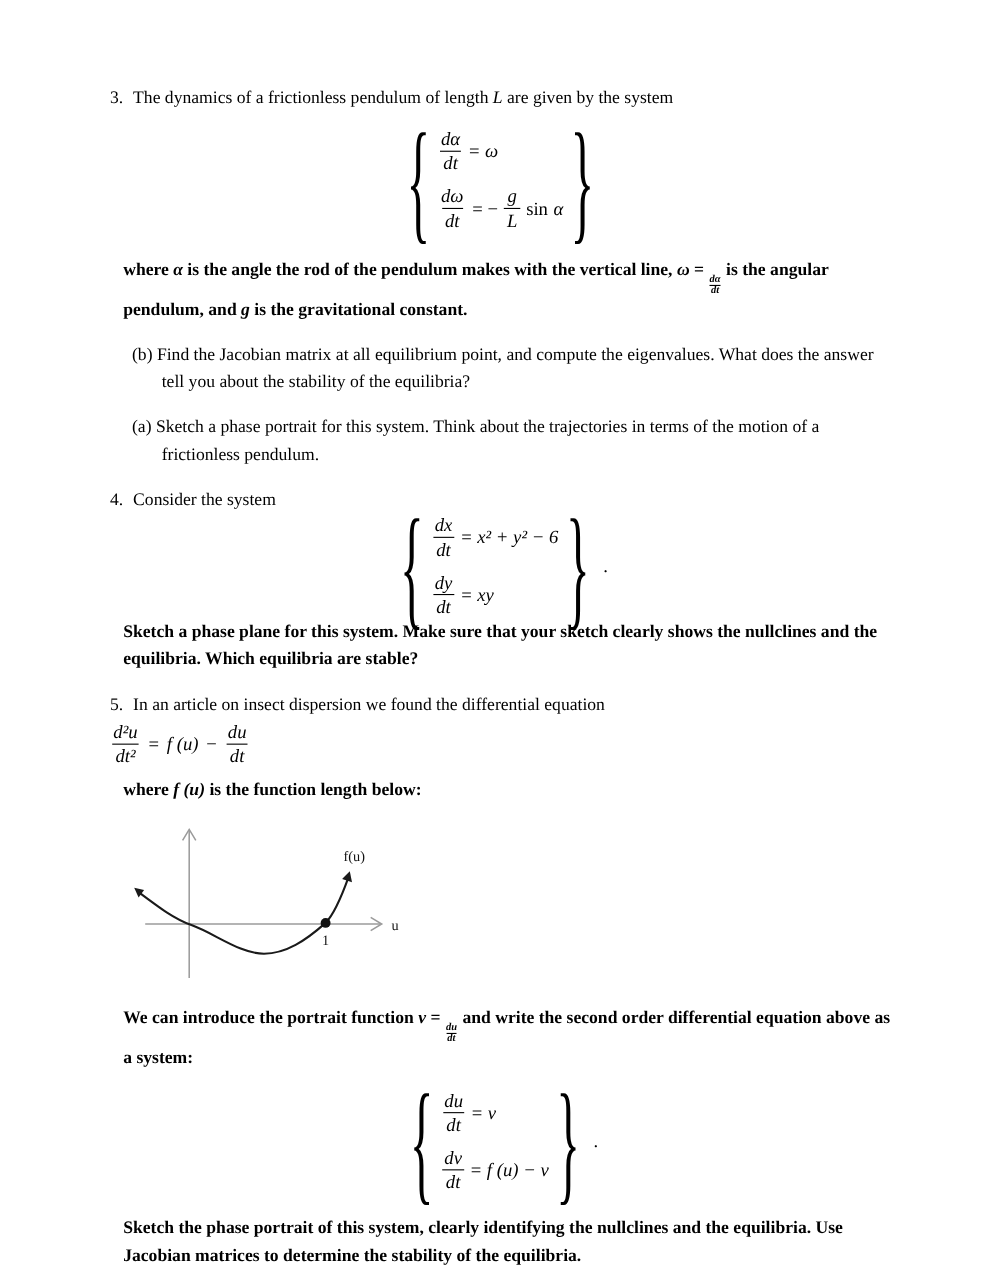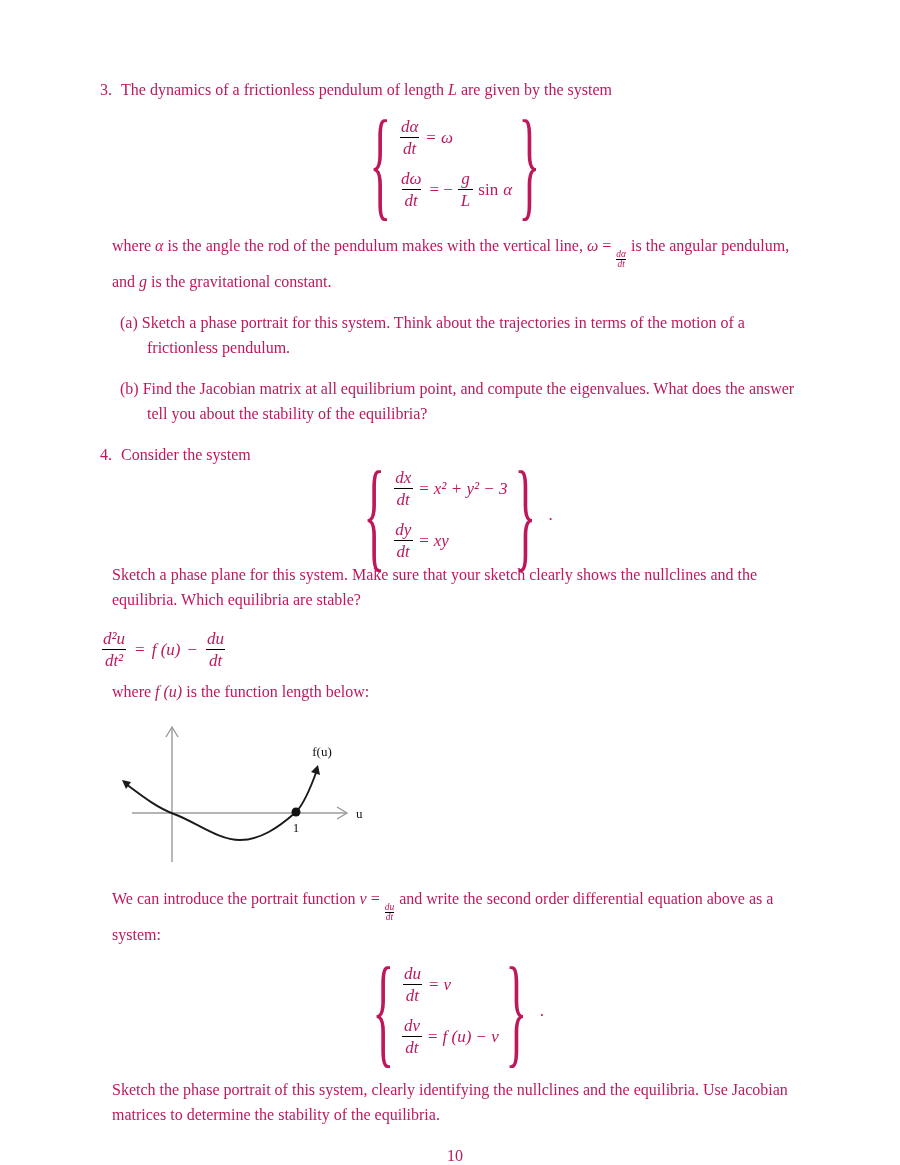--- a/index.html
+++ b/index.html
@@ -2,26 +2,26 @@
 <html><head>
 <meta charset="utf-8">
 <style>
   html,body{margin:0;padding:0;background:#ffffff;}
   .page{
     position:relative;
     width:900px;height:1165px;
     box-sizing:border-box;
     padding:77px 90px 0 100px;
     font-family:"Liberation Serif",serif;
-    font-size:16px;line-height:25px;color:#be185d;
+    font-size:16px;line-height:25px;color:#000000;
     overflow:hidden;
   }
   .prob-line{white-space:nowrap;}
   .pnum{display:inline-block;width:21px;}
-  .indent1{margin-left:12px;}
+  .indent1{margin-left:12px;font-weight:bold;}
   .item{margin-left:20px;padding-left:27px;text-indent:-27px;}
   i{font-style:italic;}
   .up{font-style:normal;}
 
   
   .eq-display{display:flex;justify-content:center;align-items:center;font-size:17px;line-height:21px;}
   .eq-col{display:flex;flex-direction:column;align-items:flex-start;gap:9px;}
   .eq-row{display:flex;align-items:center;gap:5px;}
   .frac{display:inline-flex;flex-direction:column;align-items:center;text-align:center;font-style:italic;}
   .frac>span{padding:0 3px;}
@@ -94,58 +94,61 @@
         </div>
       </div>
       <span class="brace">}</span>
     </div>
 
     <p class="indent1 m-where3"><span>where </span><i>α</i><span> is the angle the rod of the pendulum makes with the vertical line, </span><i>ω</i><span> = </span><span class="ifrac">
           <span class="inum">dα</span>
           <span class="iden">dt</span>
         </span><span> is the angular pendulum, and </span><i>g</i><span> is the gravitational constant.</span></p>
 
+    <p class="item m-itemb"><span>(b)</span> <span>Find the Jacobian matrix at all equilibrium point, and compute the eigenvalues. What does the answer tell you about the stability of the equilibria?</span></p>
+
     <p class="item m-itema"><span>(a)</span> <span>Sketch a phase portrait for this system. Think about the trajectories in terms of the motion of a frictionless pendulum.</span></p>
-
-    <p class="item m-itemb"><span>(b)</span> <span>Find the Jacobian matrix at all equilibrium point, and compute the eigenvalues. What does the answer tell you about the stability of the equilibria?</span></p>
   </section>
 
   <section>
     <div class="prob-line m-p4">
       <span class="pnum">4.</span><span>Consider the system</span>
     </div>
 
     <div class="eq-display m-eq2">
       <span class="brace">{</span>
       <div class="eq-col">
         <div class="eq-row">
           <span class="frac">
               <span class="num">dx</span>
               <span class="den">dt</span>
             </span>
           <span class="up">=</span>
-          <i>x² + y² − 3</i>
+          <i>x² + y² − 6</i>
         </div>
         <div class="eq-row">
           <span class="frac">
               <span class="num">dy</span>
               <span class="den">dt</span>
             </span>
           <span class="up">=</span>
           <i>xy</i>
         </div>
       </div>
       <span class="brace">}</span>
       <span class="eq-period">.</span>
     </div>
 
     <p class="indent1 m-p4text">Sketch a phase plane for this system. Make sure that your sketch clearly shows the nullclines and the equilibria. Which equilibria are stable?</p>
   </section>
 
   <section>
+    <div class="prob-line m-p5">
+      <span class="pnum">5.</span><span>In an article on insect dispersion we found the differential equation</span>
+    </div>
 
     <div class="eq-single m-eq5">
       <span class="frac">
           <span class="num">d²u</span>
           <span class="den">dt²</span>
         </span>
       <span class="up">=</span>
       <i>f (u)</i>
       <span class="up">−</span>
       <span class="frac">

